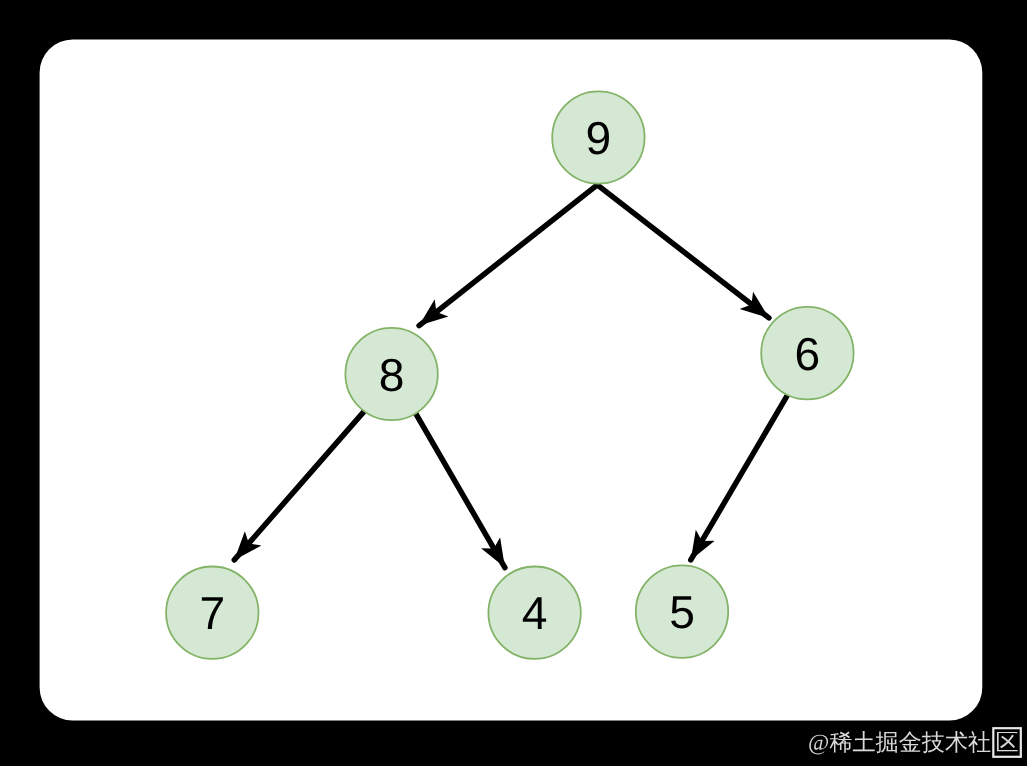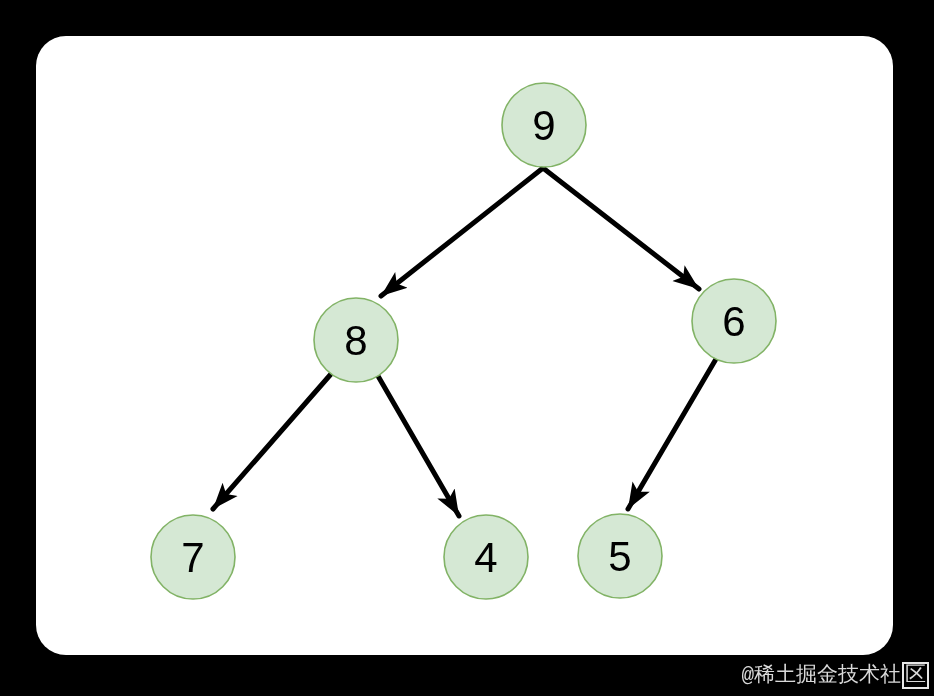--- a/index.html
+++ b/index.html
@@ -48,21 +48,21 @@
     text-anchor: middle;
   }
   .watermark {
     position: absolute;
     right: 5px;
     bottom: 9px;
     color: #d9d9d9;
     font-size: 21px;
     line-height: 1.1;
     white-space: nowrap;
-    font-family: Liberation Mono, monospace;
+    font-family: Liberation Serif, serif;
   }
   .watermark .boxed {
     border: 2px solid #e8e8e8;
     padding: 0 1px;
     margin-left: 1px;
   }
 </style>
 </head>
 <body>
 

